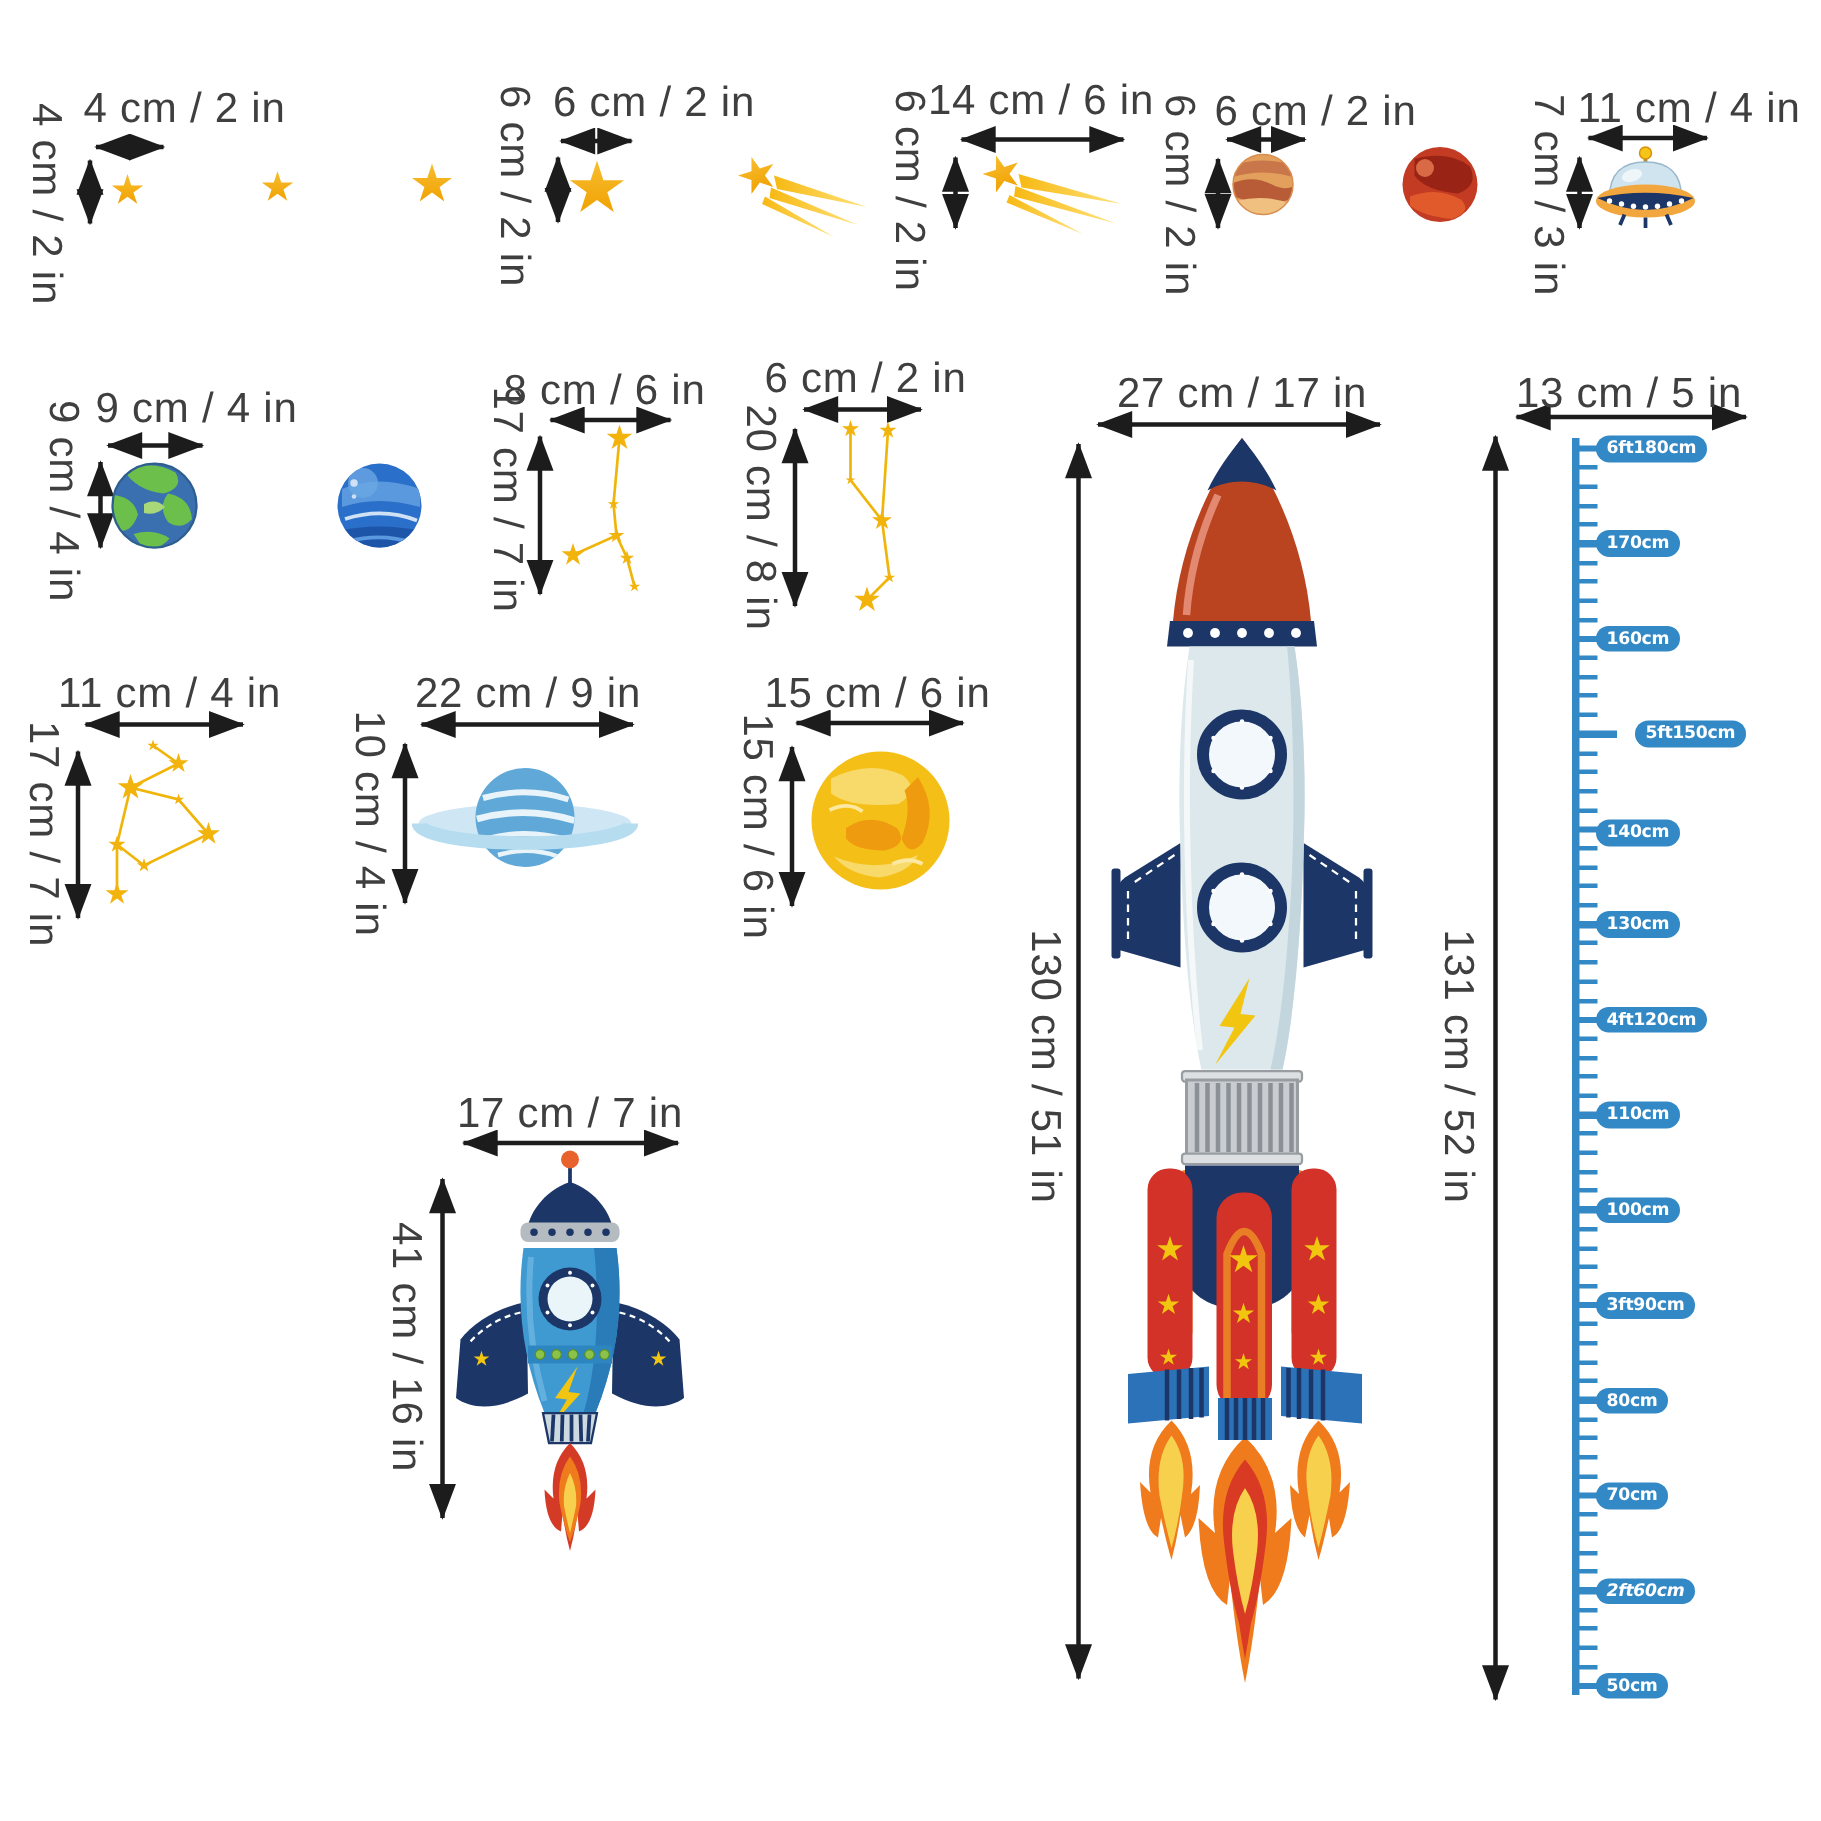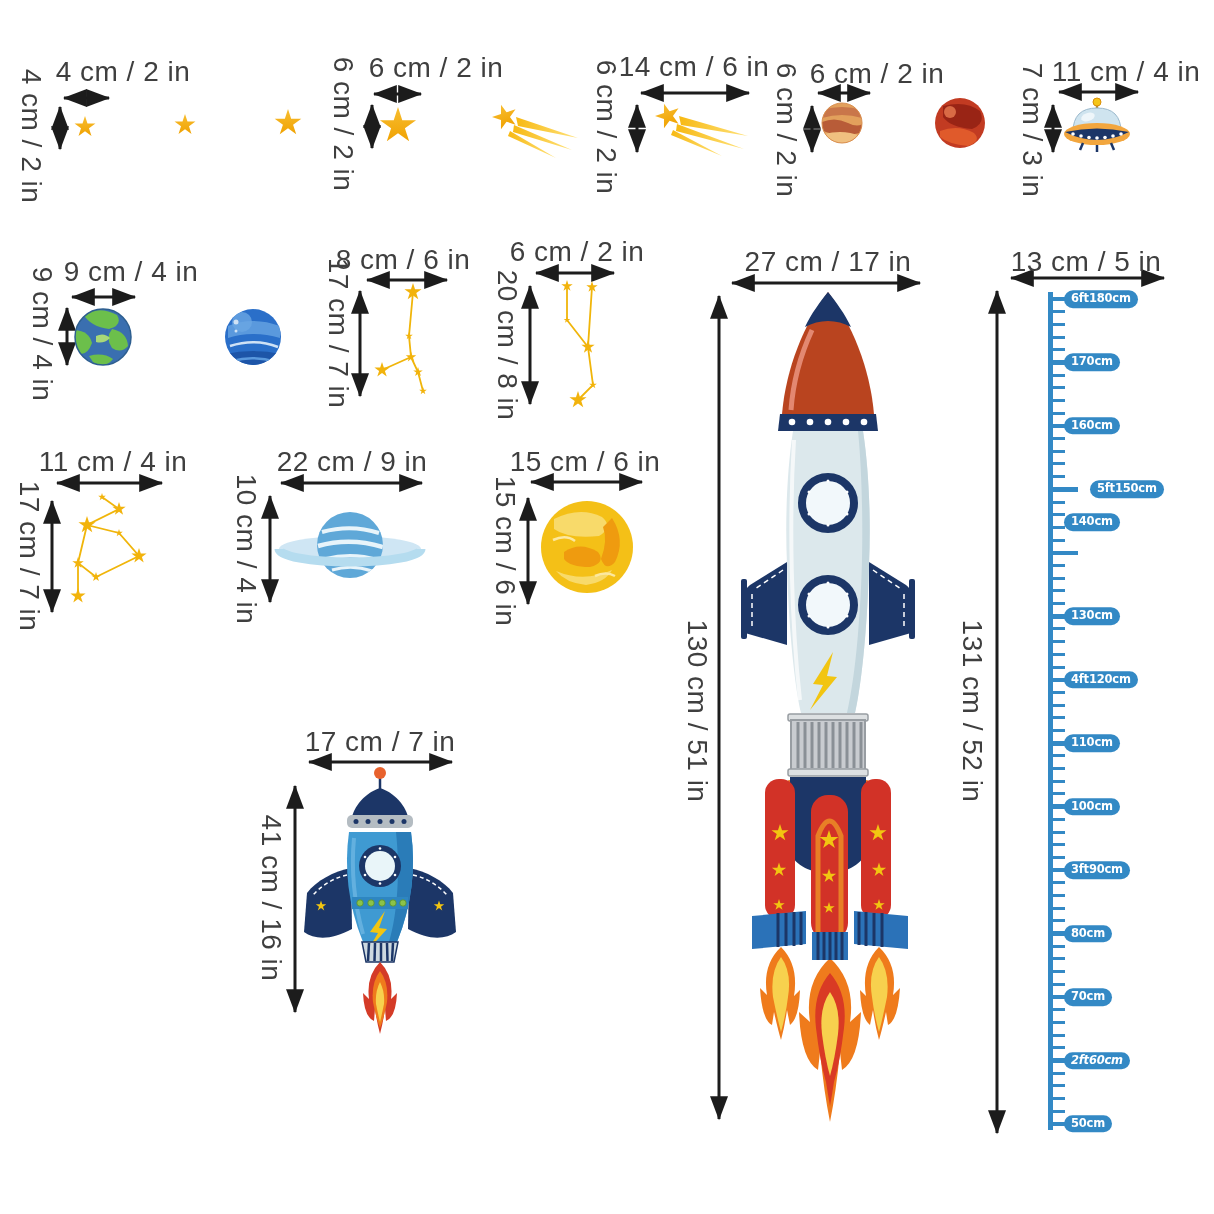--- a/index.html
+++ b/index.html
@@ -475,21 +475,21 @@
       <div class="ruler-part" style="left: 1048px; top: 500.572px; width: 17px; height: 3px;"></div>
       <div class="ruler-part" style="left: 1048px; top: 513.264px; width: 17px; height: 3px;"></div>
       <div class="ruler-part" style="left: 1048px; top: 525.956px; width: 17px; height: 3px;"></div>
       <div class="ruler-part" style="left: 1048px; top: 538.648px; width: 17px; height: 3px;"></div>
       <div class="ruler-badge" style="left: 1064px; top: 489.38px; margin-left: 26px;">5ft150cm</div>
       <div class="ruler-part" style="left: 1048px; top: 550.64px; width: 30px; height: 4.5px;"></div>
       <div class="ruler-part" style="left: 1048px; top: 564.032px; width: 17px; height: 3px;"></div>
       <div class="ruler-part" style="left: 1048px; top: 576.724px; width: 17px; height: 3px;"></div>
       <div class="ruler-part" style="left: 1048px; top: 589.416px; width: 17px; height: 3px;"></div>
       <div class="ruler-part" style="left: 1048px; top: 602.108px; width: 17px; height: 3px;"></div>
-      <div class="ruler-badge" style="left: 1064px; top: 522px;">140cm</div>
+      <div class="ruler-badge" style="left: 1064px; top: 555px;">140cm</div>
       <div class="ruler-part" style="left: 1048px; top: 614.1px; width: 30px; height: 4.5px;"></div>
       <div class="ruler-part" style="left: 1048px; top: 627.492px; width: 17px; height: 3px;"></div>
       <div class="ruler-part" style="left: 1048px; top: 640.184px; width: 17px; height: 3px;"></div>
       <div class="ruler-part" style="left: 1048px; top: 652.876px; width: 17px; height: 3px;"></div>
       <div class="ruler-part" style="left: 1048px; top: 665.568px; width: 17px; height: 3px;"></div>
       <div class="ruler-badge" style="left: 1064px; top: 616.3px; text-align: center;">130cm</div>
       <div class="ruler-part" style="left: 1048px; top: 677.56px; width: 30px; height: 4.5px;"></div>
       <div class="ruler-part" style="left: 1048px; top: 690.952px; width: 17px; height: 3px;"></div>
       <div class="ruler-part" style="left: 1048px; top: 703.644px; width: 17px; height: 3px;"></div>
       <div class="ruler-part" style="left: 1048px; top: 716.336px; width: 17px; height: 3px;"></div>

